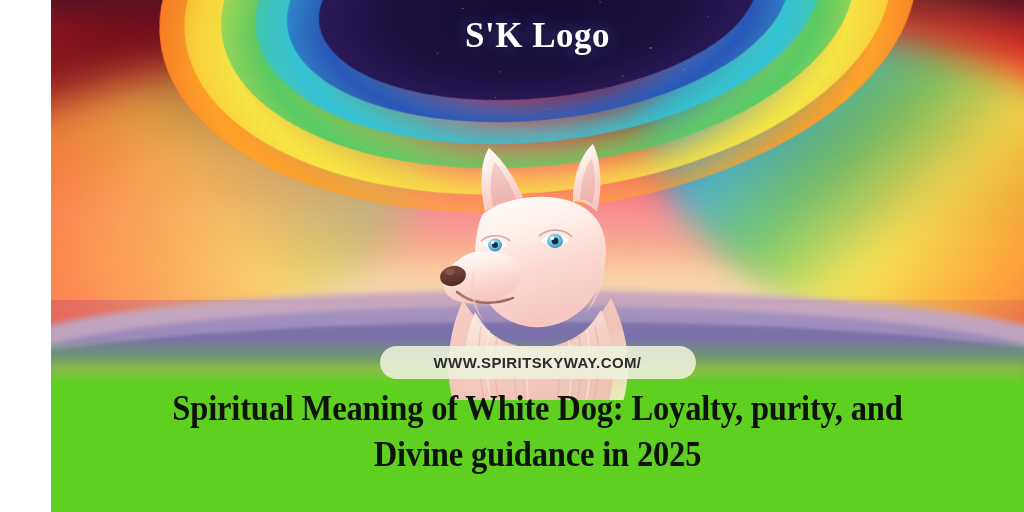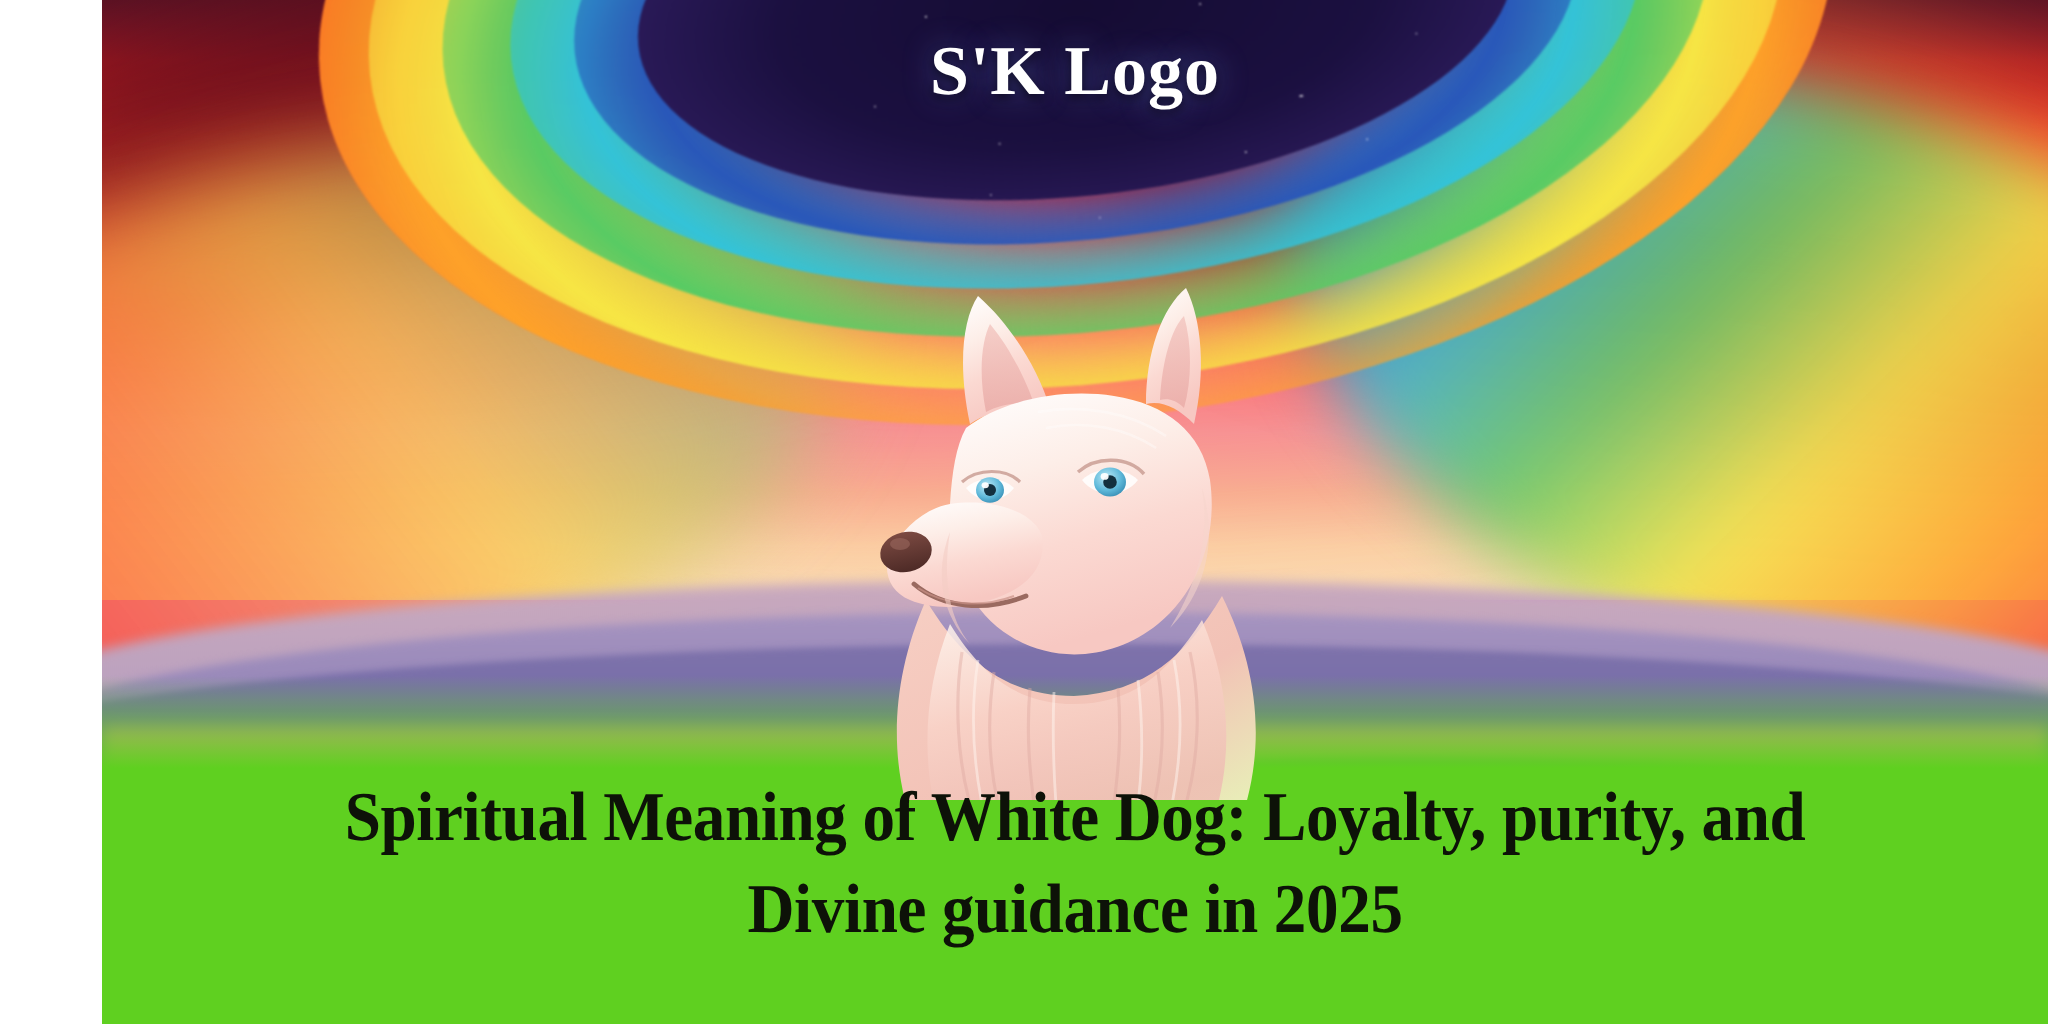--- a/index.html
+++ b/index.html
@@ -3,21 +3,21 @@
 <meta charset="utf-8">
 <style>
   html,body{margin:0;padding:0;background:#ffffff;}
   body{width:1024px;height:512px;overflow:hidden;font-family:"Liberation Sans",sans-serif;}
 
   #stage{position:relative;width:1024px;height:512px;background:#ffffff;overflow:hidden;}
 
   
   #graphic{
     position:absolute;left:51px;top:0;width:973px;height:512px;overflow:hidden;
-    background:#d946ef;
+    background:#8b5cf6;
   }
 
   
   .sky{
     position:absolute;left:0;top:0;width:100%;height:300px;
     background:
       linear-gradient(to bottom,
         rgba(90,18,35,0.95) 0%,
         rgba(150,22,30,0.55) 10%,
         rgba(214,30,26,0.10) 22%,
@@ -294,17 +294,20 @@
         <path d="M178 104 C186 130, 180 156, 162 174 C176 152, 182 128, 178 104 Z" fill="#f6d6cc" opacity="0.55"></path>
         <g opacity="0.35" stroke="#ffffff" stroke-width="1.2" fill="none">
           <path d="M96 66 C118 62, 142 66, 160 78"></path>
           <path d="M100 74 C120 70, 140 74, 155 84"></path>
         </g>
       </svg>
     </div>
 
     <div class="logo">S'K Logo</div>
 
+    <div class="urlpill">
+      <span>WWW.SPIRITSKYWAY.COM/</span>
+    </div>
 
     <div class="title">Spiritual Meaning of White Dog: Loyalty, purity, and Divine guidance in 2025</div>
 
   </div>
 </div>
 
 </body></html>

